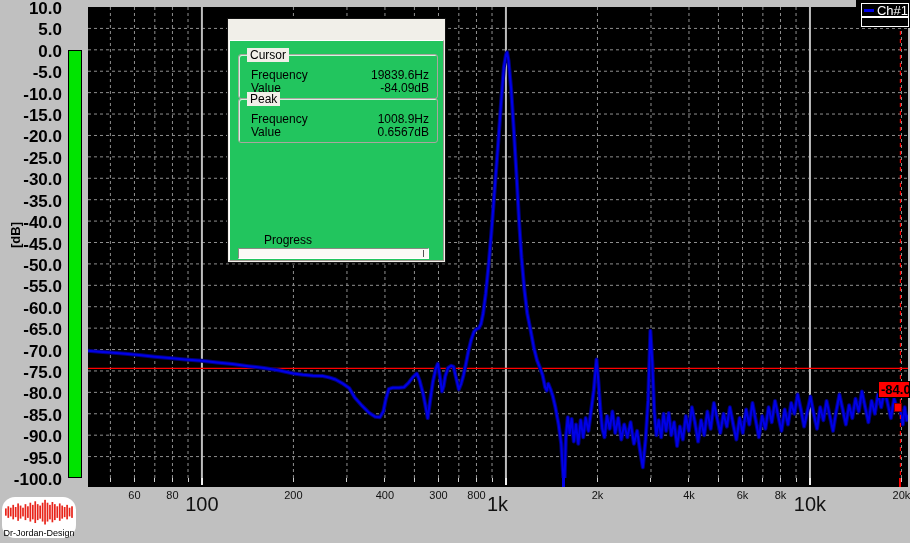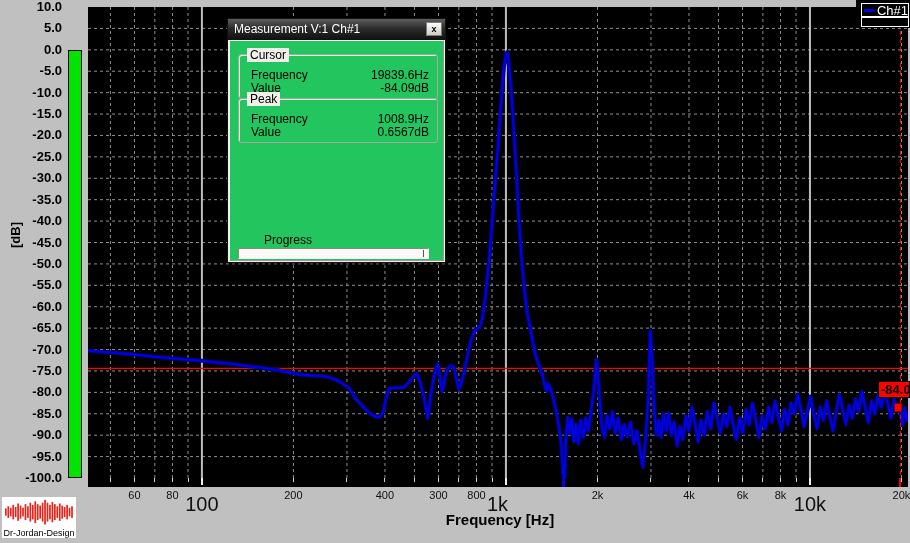--- a/index.html
+++ b/index.html
@@ -13,21 +13,21 @@
   #axis-band{position:absolute;left:88px;top:478px;width:820px;height:9px;background:#000;}
   .tickm{position:absolute;top:0;background:#cfcfcf;}
   #x-labels{position:absolute;left:0;top:0;width:910px;height:543px;pointer-events:none;}
   .xlab{position:absolute;text-align:center;color:#111;}
   .xlab.minor{font-size:11px;top:489px;width:30px;}
   .xlab.major{font-size:20px;top:493px;width:44px;}
   #x-title{position:absolute;left:360px;top:511px;width:280px;text-align:center;
            font-size:15px;font-weight:bold;color:#000;}
 
   
-  .ylab{position:absolute;left:2px;width:60px;text-align:right;font-size:13px;font-weight:bold;color:#000;}
+  .ylab{position:absolute;left:2px;width:60px;text-align:right;font-size:17px;font-weight:bold;color:#000;}
   #y-unit{position:absolute;left:-24px;top:227px;width:80px;height:16px;text-align:center;
           font-size:13px;font-weight:bold;transform:rotate(-90deg);}
 
   
   #meter{position:absolute;left:68px;width:12px;background:#00e400;border:1px solid #000;}
 
   
   #legend-back{position:absolute;left:856px;top:0;width:54px;height:28px;background:#000;}
   .legend-box{position:absolute;left:861px;width:48px;background:#000;border:1px solid #fff;box-sizing:border-box;}
   #legend-ch1{top:3px;height:14px;display:flex;align-items:center;}
@@ -61,21 +61,21 @@
   .drow .dv{position:absolute;right:8px;text-align:right;}
   .statrow{position:absolute;left:8px;width:198px;height:14px;font-size:12px;color:#000;}
   .statrow .dl{position:absolute;left:4px;}
   .statrow .dv{position:absolute;right:0;text-align:right;}
   #progress-label{position:absolute;left:34px;top:192px;font-size:12px;color:#000;}
   #progress-bar{position:absolute;left:8px;top:207px;width:191px;height:11px;background:#fbfaf6;
                 border:1px solid #8a8a84;border-bottom-color:#fff;border-right-color:#fff;box-sizing:border-box;}
   #progress-tick{position:absolute;right:4px;top:1px;width:1px;height:7px;background:#555;}
 
   
-  #logo{position:absolute;left:2px;top:497px;width:74px;height:41px;background:#fff;}
+  #logo{position:absolute;left:2px;top:497px;width:74px;height:41px;background:#fff;border-radius:13px;}
   #logo-text{position:absolute;left:0;bottom:0;width:100%;text-align:center;font-size:9px;color:#000;white-space:nowrap;}
 </style>
 </head>
 <body>
 
 <div id="screen">
 
   <div id="y-axis">
       <div class="ylab" style="top: -1px;">10.0</div>
       <div class="ylab" style="top: 20.4091px;">5.0</div>
@@ -208,29 +208,22 @@
       <div class="xlab minor" style="left: 461.472px;">800</div>
       <div class="xlab minor" style="left: 582.455px;">2k</div>
       <div class="xlab minor" style="left: 673.974px;">4k</div>
       <div class="xlab minor" style="left: 727.51px;">6k</div>
       <div class="xlab minor" style="left: 765.494px;">8k</div>
       <div class="xlab minor" style="left: 886.476px;">20k</div>
       <div class="xlab major" style="left: 179.913px;">100</div>
       <div class="xlab major" style="left: 464px; text-align: right;">1k</div>
       <div class="xlab major" style="left: 787.957px;">10k</div>
     </div>
-  <div id="x-title">Frequency [Hz]</div>
 
   <div id="dialog">
-    <div id="titlebar">
-      <span>Measurement V:1 Ch#1</span>
-      <span id="closebtn">
-        <span>x</span>
-      </span>
-    </div>
     <div id="dbody">
       <div class="groupbox" style="top:13px;">
         <span class="gtitle">Cursor</span>
         <div class="drow" style="top:13px;">
           <span class="dl">Frequency</span>
           <span class="dv">19839.6Hz</span>
         </div>
         <div class="drow" style="top:26px;">
           <span class="dl">Value</span>
           <span class="dv">-84.09dB</span>

